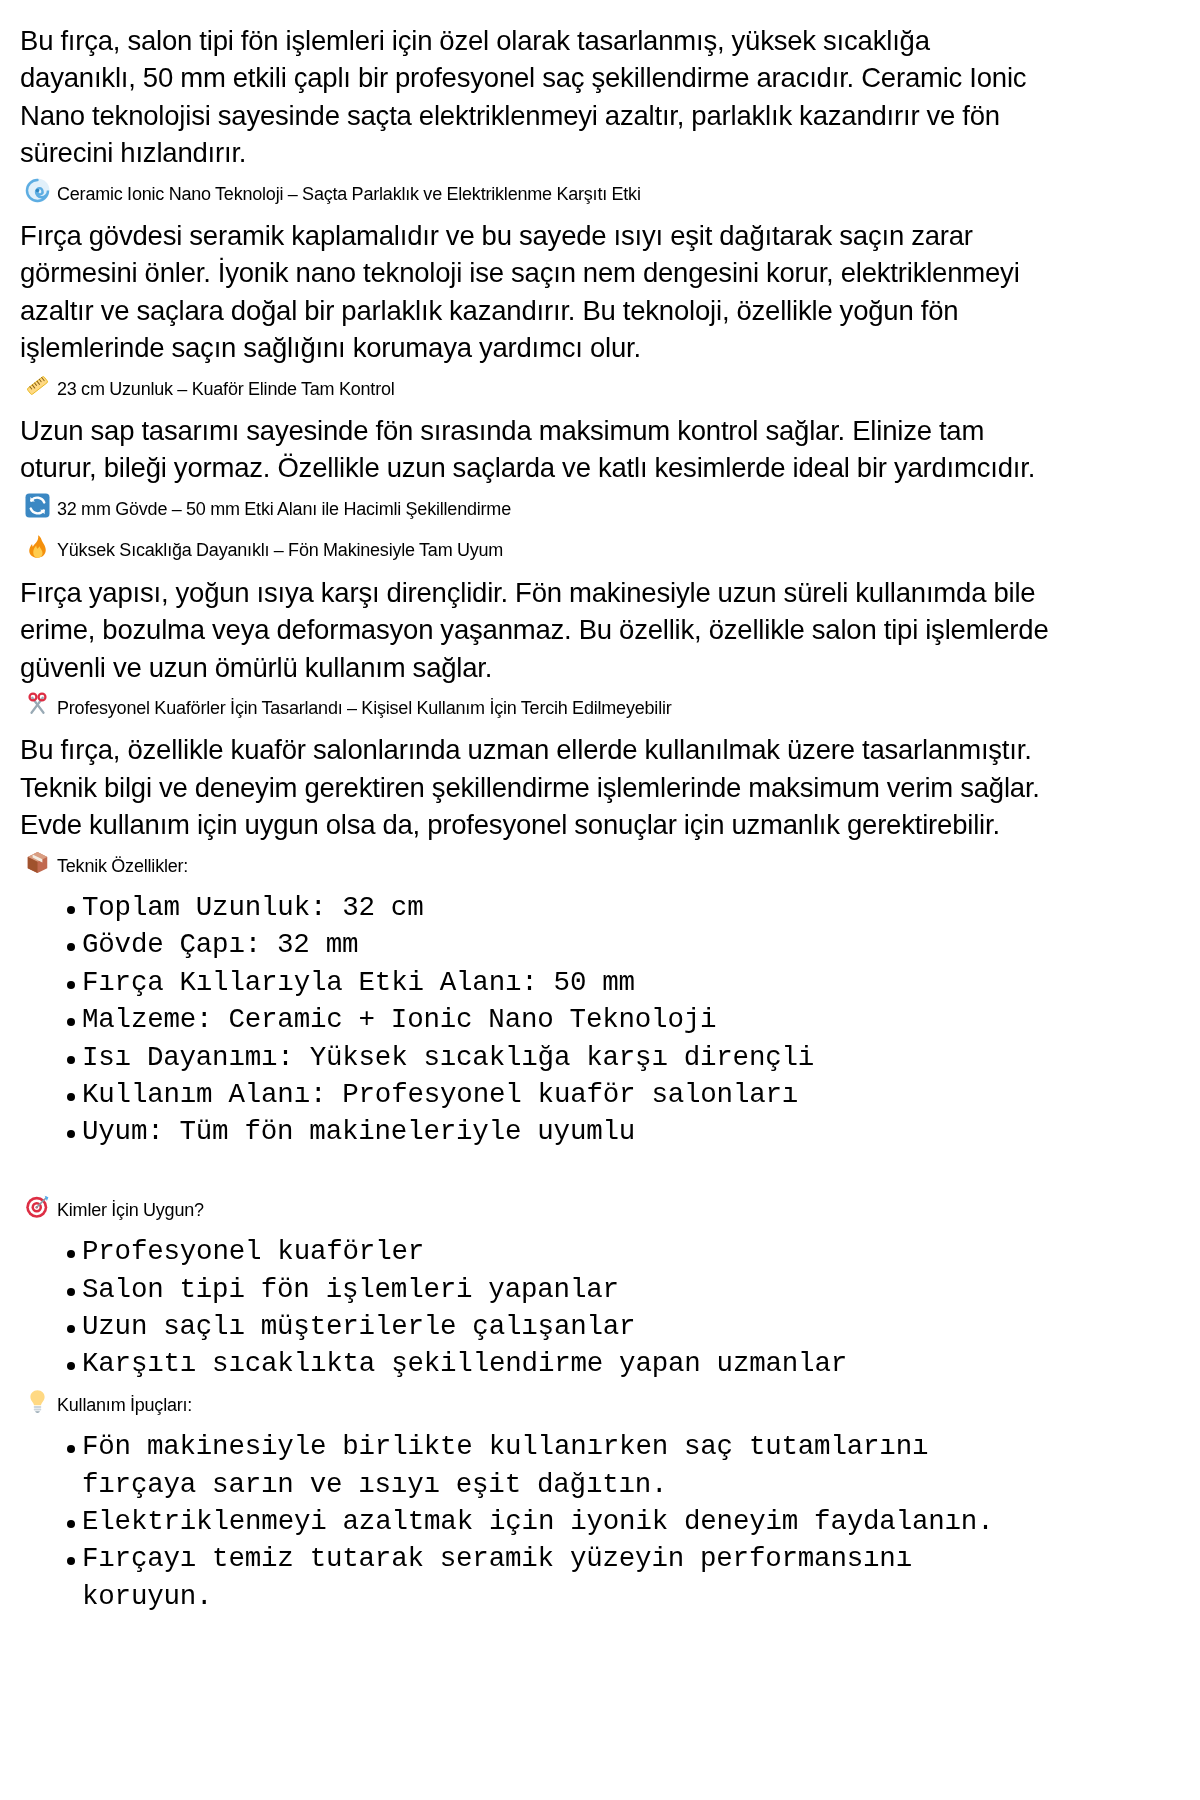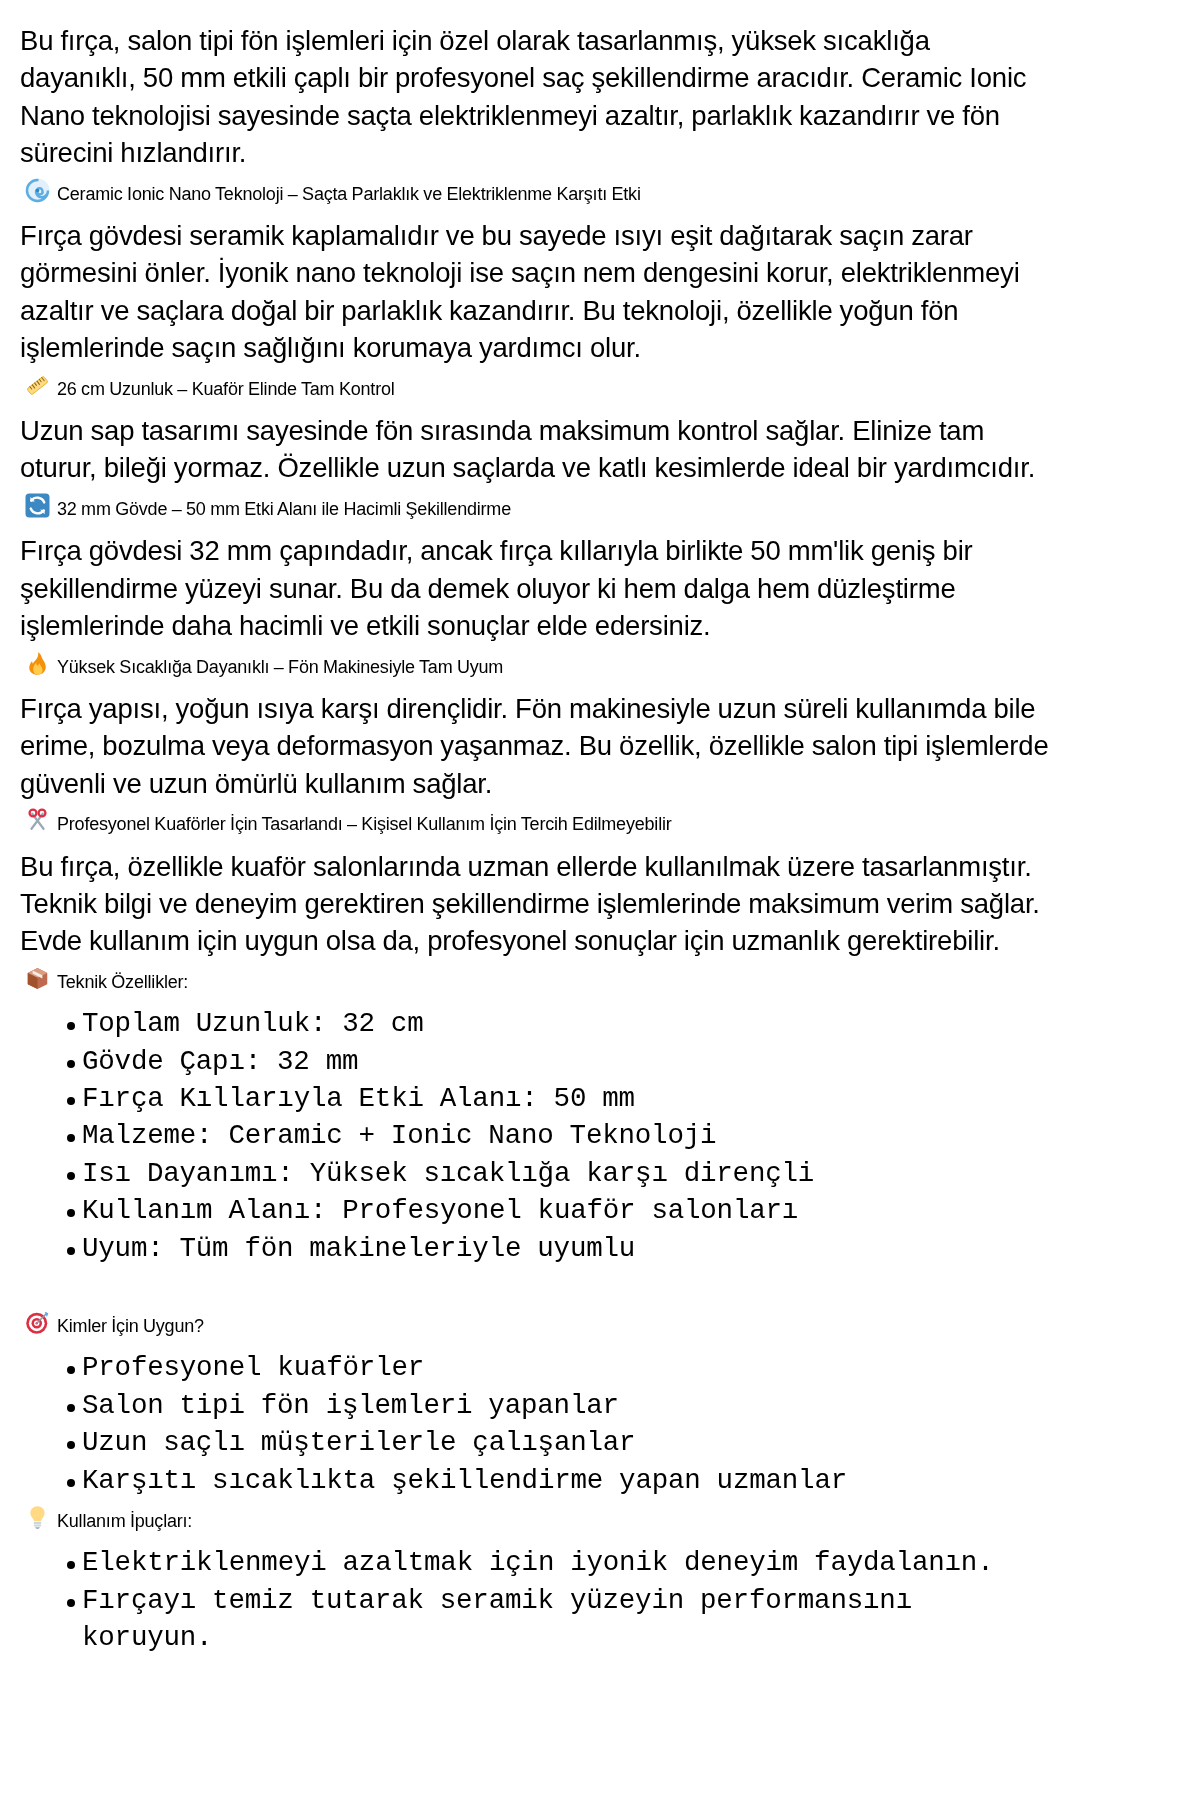--- a/index.html
+++ b/index.html
@@ -92,31 +92,30 @@
             <path d="M18 4a14 14 0 1 0 14 14 9 9 0 0 1-9 9 7 7 0 0 1-7-7 5 5 0 0 1 5-5 3.5 3.5 0 0 1 3.5 3.5A2.5 2.5 0 0 1 18 21a1.6 1.6 0 0 1-1.6-1.6" fill="none" stroke="#5DADE2" stroke-width="3.2" stroke-linecap="round"></path>
             <circle cx="18" cy="18" r="2.4" fill="#2E86C1"></circle>
           </svg></span><span>Ceramic Ionic Nano Teknoloji – Saçta Parlaklık ve Elektriklenme Karşıtı Etki</span></p>
     <p class="para">Fırça gövdesi seramik kaplamalıdır ve bu sayede ısıyı eşit dağıtarak saçın zarar görmesini önler. İyonik nano teknoloji ise saçın nem dengesini korur, elektriklenmeyi azaltır ve saçlara doğal bir parlaklık kazandırır. Bu teknoloji, özellikle yoğun fön işlemlerinde saçın sağlığını korumaya yardımcı olur.</p>
 
     <p class="heading"><span class="eico"><svg viewBox="0 0 36 36">
             <g transform="rotate(-38 18 18)">
               <rect x="4" y="13" width="28" height="10" rx="2" fill="#FFD983" stroke="#E8B923" stroke-width="1.2"></rect>
               <path d="M9 13v4M13 13v5.5M17 13v4M21 13v5.5M25 13v4M29 13v5.5" stroke="#8A6116" stroke-width="1.3" stroke-linecap="round"></path>
             </g>
-          </svg></span><span>26 cm Uzunluk – Kuaför Elinde Tam Kontrol</span></p>
+          </svg></span><span>23 cm Uzunluk – Kuaför Elinde Tam Kontrol</span></p>
     <p class="para">Uzun sap tasarımı sayesinde fön sırasında maksimum kontrol sağlar. Elinize tam oturur, bileği yormaz. Özellikle uzun saçlarda ve katlı kesimlerde ideal bir yardımcıdır.</p>
 
     <p class="heading"><span class="eico"><svg viewBox="0 0 36 36">
             <rect x="2" y="2" width="32" height="32" rx="5" fill="#3B88C3"></rect>
             <path d="M27 14a10 10 0 0 0-17.2-2.6" fill="none" stroke="#fff" stroke-width="3.2" stroke-linecap="round"></path>
             <path d="M9 22a10 10 0 0 0 17.2 2.6" fill="none" stroke="#fff" stroke-width="3.2" stroke-linecap="round"></path>
             <path d="M8.5 6.5v6h6z" fill="#fff"></path>
             <path d="M27.5 29.5v-6h-6z" fill="#fff"></path>
           </svg></span><span>32 mm Gövde – 50 mm Etki Alanı ile Hacimli Şekillendirme</span></p>
-    <p class="para">Fırça gövdesi 32 mm çapındadır, ancak fırça kıllarıyla birlikte 50 mm'lik geniş bir şekillendirme yüzeyi sunar. Bu da demek oluyor ki hem dalga hem düzleştirme işlemlerinde daha hacimli ve etkili sonuçlar elde edersiniz.</p>
 
     <p class="heading"><span class="eico"><svg viewBox="0 0 36 36">
             <path d="M18 33c6.6 0 11-4.3 11-10.2 0-6.4-4.5-9.4-6-14.8-.5-1.8-2.2-4-4.2-5 .8 3.6-.6 7-2.6 9.6-1.6 2.1-3.3 3.2-4.4 5.6-.6-1-1-2.2-1-3.6-2.2 2.6-3.8 5.6-3.8 9C7 28.7 11.4 33 18 33z" fill="#F4900C"></path>
             <path d="M18 33c4 0 6.7-2.7 6.7-6.3 0-3.9-3-5.9-4.1-9.2-1 1.6-1.6 2.2-2.6 3.6-1.4-1.5-1.6-2.6-1.6-4.4-1.8 1.9-4.1 5-4.1 9.1C12.3 30.3 14.6 33 18 33z" fill="#FFCC4D"></path>
           </svg></span><span>Yüksek Sıcaklığa Dayanıklı – Fön Makinesiyle Tam Uyum</span></p>
     <p class="para">Fırça yapısı, yoğun ısıya karşı dirençlidir. Fön makinesiyle uzun süreli kullanımda bile erime, bozulma veya deformasyon yaşanmaz. Bu özellik, özellikle salon tipi işlemlerde güvenli ve uzun ömürlü kullanım sağlar.</p>
 
     <p class="heading"><span class="eico"><svg viewBox="0 0 36 36">
             <path d="M11 9l15 20" stroke="#99AAB5" stroke-width="3" stroke-linecap="round"></path>
             <path d="M25 9L10 29" stroke="#99AAB5" stroke-width="3" stroke-linecap="round"></path>
@@ -159,18 +158,19 @@
       <li>Karşıtı sıcaklıkta şekillendirme yapan uzmanlar</li>
     </ul>
 
     <p class="heading"><span class="eico"><svg viewBox="0 0 36 36">
             <path d="M18 3c-5.5 0-9.5 4-9.5 9 0 3.6 2 5.8 3.4 7.6.9 1.2 1.3 2 1.4 3.4h9.4c.1-1.4.5-2.2 1.4-3.4 1.4-1.8 3.4-4 3.4-7.6 0-5-4-9-9.5-9z" fill="#FFD983"></path>
             <rect x="13" y="24" width="10" height="2.6" rx="1.1" fill="#CCD6DD"></rect>
             <rect x="13" y="27.4" width="10" height="2.6" rx="1.1" fill="#CCD6DD"></rect>
             <path d="M14.8 31h6.4c-.5 1.4-1.7 2.2-3.2 2.2s-2.7-.8-3.2-2.2z" fill="#99AAB5"></path>
           </svg></span><span>Kullanım İpuçları:</span></p>
     <ul class="bullets">
+      <li>Fön makinesiyle birlikte kullanırken saç tutamlarını fırçaya sarın ve ısıyı eşit dağıtın.</li>
       <li>Elektriklenmeyi azaltmak için iyonik deneyim faydalanın.</li>
       <li>Fırçayı temiz tutarak seramik yüzeyin performansını koruyun.</li>
     </ul>
 
   </div>
 </div>
 
 </body></html>

